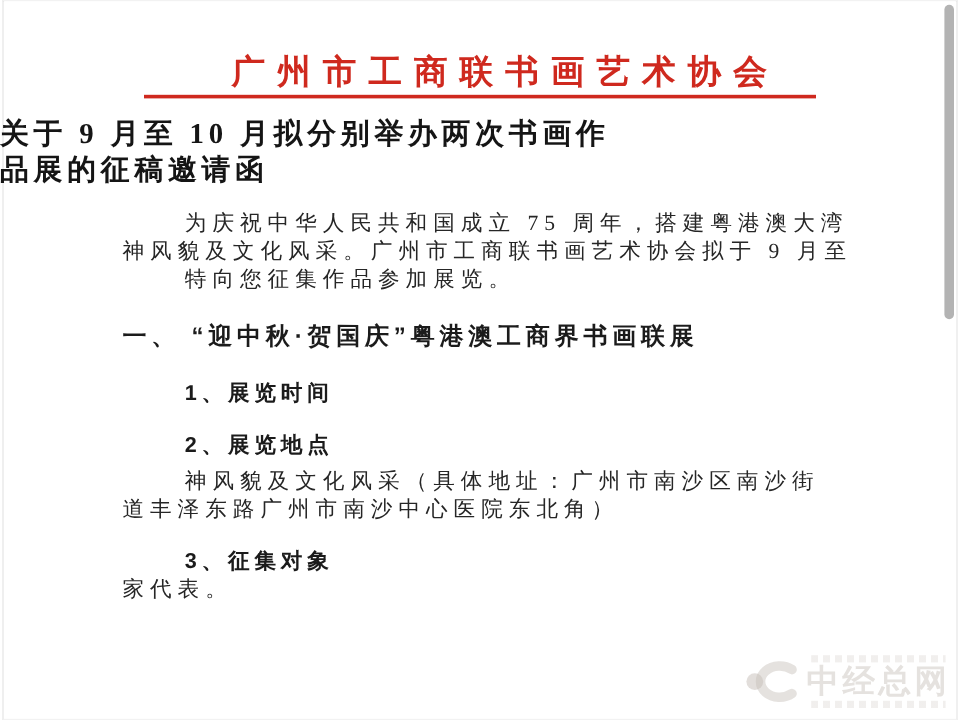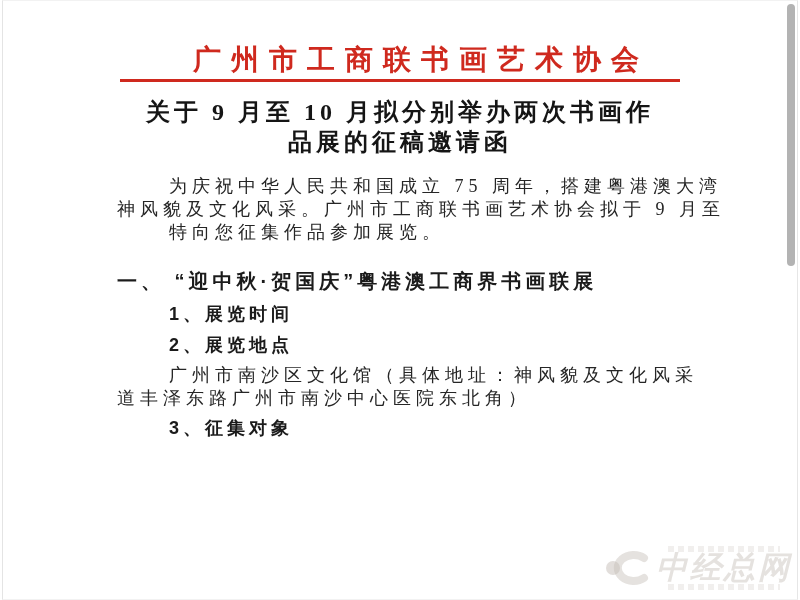--- a/index.html
+++ b/index.html
@@ -26,61 +26,60 @@
     font-family:"Liberation Sans","DejaVu Sans",sans-serif;
     font-weight:bold;font-size:28px;letter-spacing:10px;text-indent:10px;
     color:var(--red);
   }
   .divider{
     position:absolute;top:79px;left:120px;width:560px;height:3px;
     background:var(--red);
   }
   .doc-title{
     position:absolute;top:97px;left:0;width:100%;
-    text-align:center;
     font-weight:bold;font-size:24px;letter-spacing:4px;line-height:30px;
     color:#151515;white-space:nowrap;
   }
   .content{
-    position:absolute;top:175px;left:117px;width:620px;
+    position:absolute;top:175px;left:102px;width:620px;
     color:var(--ink);font-size:18px;letter-spacing:5px;
   }
   .bl{line-height:23px;white-space:nowrap;}
   .ind{padding-left:52px;}
   .h1{
     font-family:"Liberation Sans","DejaVu Sans",sans-serif;
     font-weight:bold;font-size:20px;line-height:30px;letter-spacing:4px;
     margin-top:22px;color:#1b1b1b;white-space:nowrap;
   }
   .h2{
     font-family:"Liberation Sans","DejaVu Sans",sans-serif;
     font-weight:bold;font-size:18px;line-height:26px;letter-spacing:4px;
-    margin-top:5px;padding-left:52px;color:#1b1b1b;white-space:nowrap;
+    margin-top:18px;padding-left:52px;color:#1b1b1b;white-space:nowrap;
   }
   .mt4{margin-top:4px;}
   .mt6{margin-top:6px;}
   .scroll-thumb{
     position:absolute;right:5px;top:4px;width:8px;height:262px;
     background:#b3b3b3;border-radius:4px;
   }
   .watermark{
     position:absolute;right:8px;bottom:8px;
     display:flex;align-items:center;gap:4px;
   }
   .wm-icon{width:48px;height:44px;flex:0 0 auto;}
   .wm-text-col{display:flex;flex-direction:column;align-items:center;}
   .wm-row{
     width:112px;height:6px;margin:2px 0;
     background:repeating-linear-gradient(90deg,var(--wm) 0 6px,transparent 6px 10px);
     opacity:.55;
   }
   .wm-main{
     font-family:"Liberation Sans","DejaVu Sans",sans-serif;
-    font-weight:bold;font-size:31px;line-height:28px;letter-spacing:3px;
-    color:var(--wm);white-space:nowrap;font-style:italic;
+    font-weight:bold;font-size:27px;line-height:28px;letter-spacing:3px;
+    color:var(--wm);white-space:nowrap;
   }
 </style>
 </head>
 <body>
 
 <div class="frame"></div>
 
 <div class="org-title">广州市工商联书画艺术协会</div>
 <div class="divider"></div>
 
@@ -89,23 +88,24 @@
   <div>品展的征稿邀请函</div>
 </div>
 
 <div class="content">
   <div class="bl ind">为庆祝中华人民共和国成立 75 周年，搭建粤港澳大湾</div>
   <div class="bl">神风貌及文化风采。广州市工商联书画艺术协会拟于 9 月至</div>
   <div class="bl ind">特向您征集作品参加展览。</div>
   <div class="h1">一、 “迎中秋·贺国庆”粤港澳工商界书画联展</div>
   <div class="h2">1、展览时间</div>
   <div class="h2">2、展览地点</div>
-  <div class="bl ind mt6">广州市南沙区文化馆（具体地址：神风貌及文化风采</div>
+  <div class="bl ind mt6">神风貌及文化风采（具体地址：广州市南沙区南沙街</div>
   <div class="bl">道丰泽东路广州市南沙中心医院东北角）</div>
   <div class="h2">3、征集对象</div>
+  <div class="bl">家代表。</div>
 </div>
 
 <div class="scroll-thumb"></div>
 
 <div class="watermark">
   <svg class="wm-icon" viewBox="0 0 48 44" xmlns="http://www.w3.org/2000/svg">
     <path d="M 40 12 A 16 13 0 1 0 40 32" fill="none" stroke="rgba(198,190,184,0.45)" stroke-width="8" stroke-linecap="round"></path>
     <circle cx="9" cy="22" r="7" fill="rgba(198,190,184,0.5)"></circle>
   </svg>
   <div class="wm-text-col">

